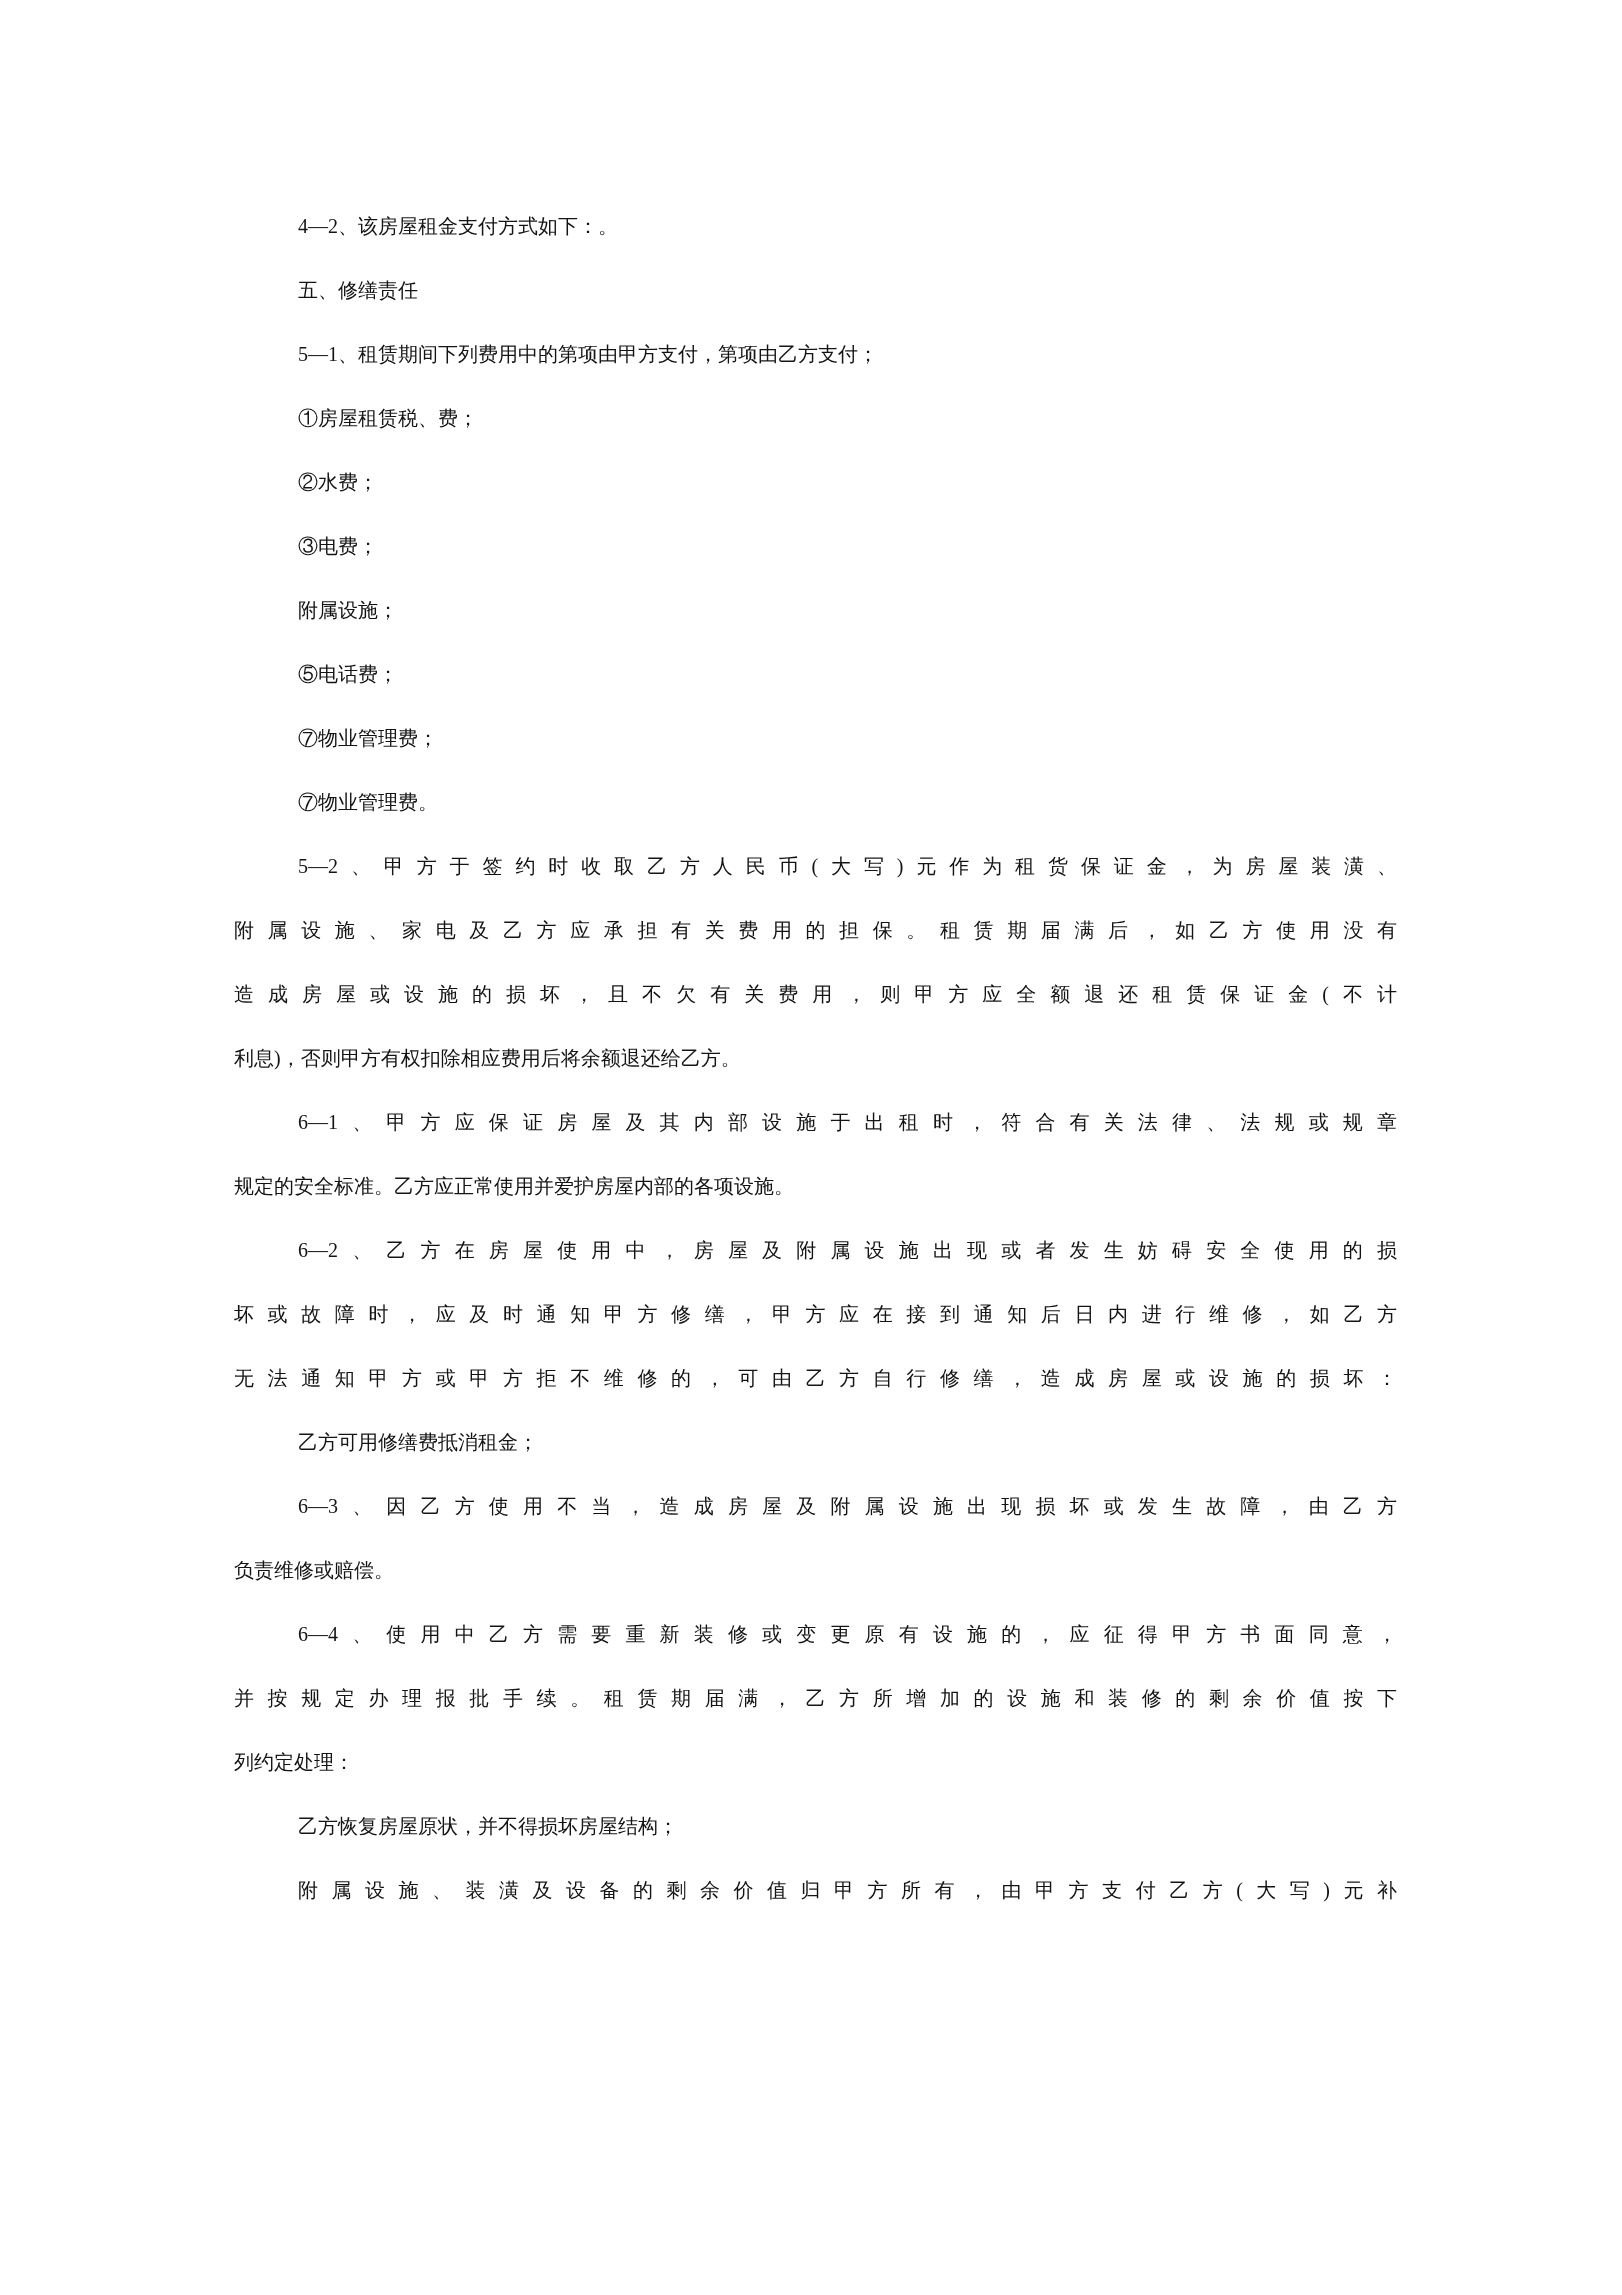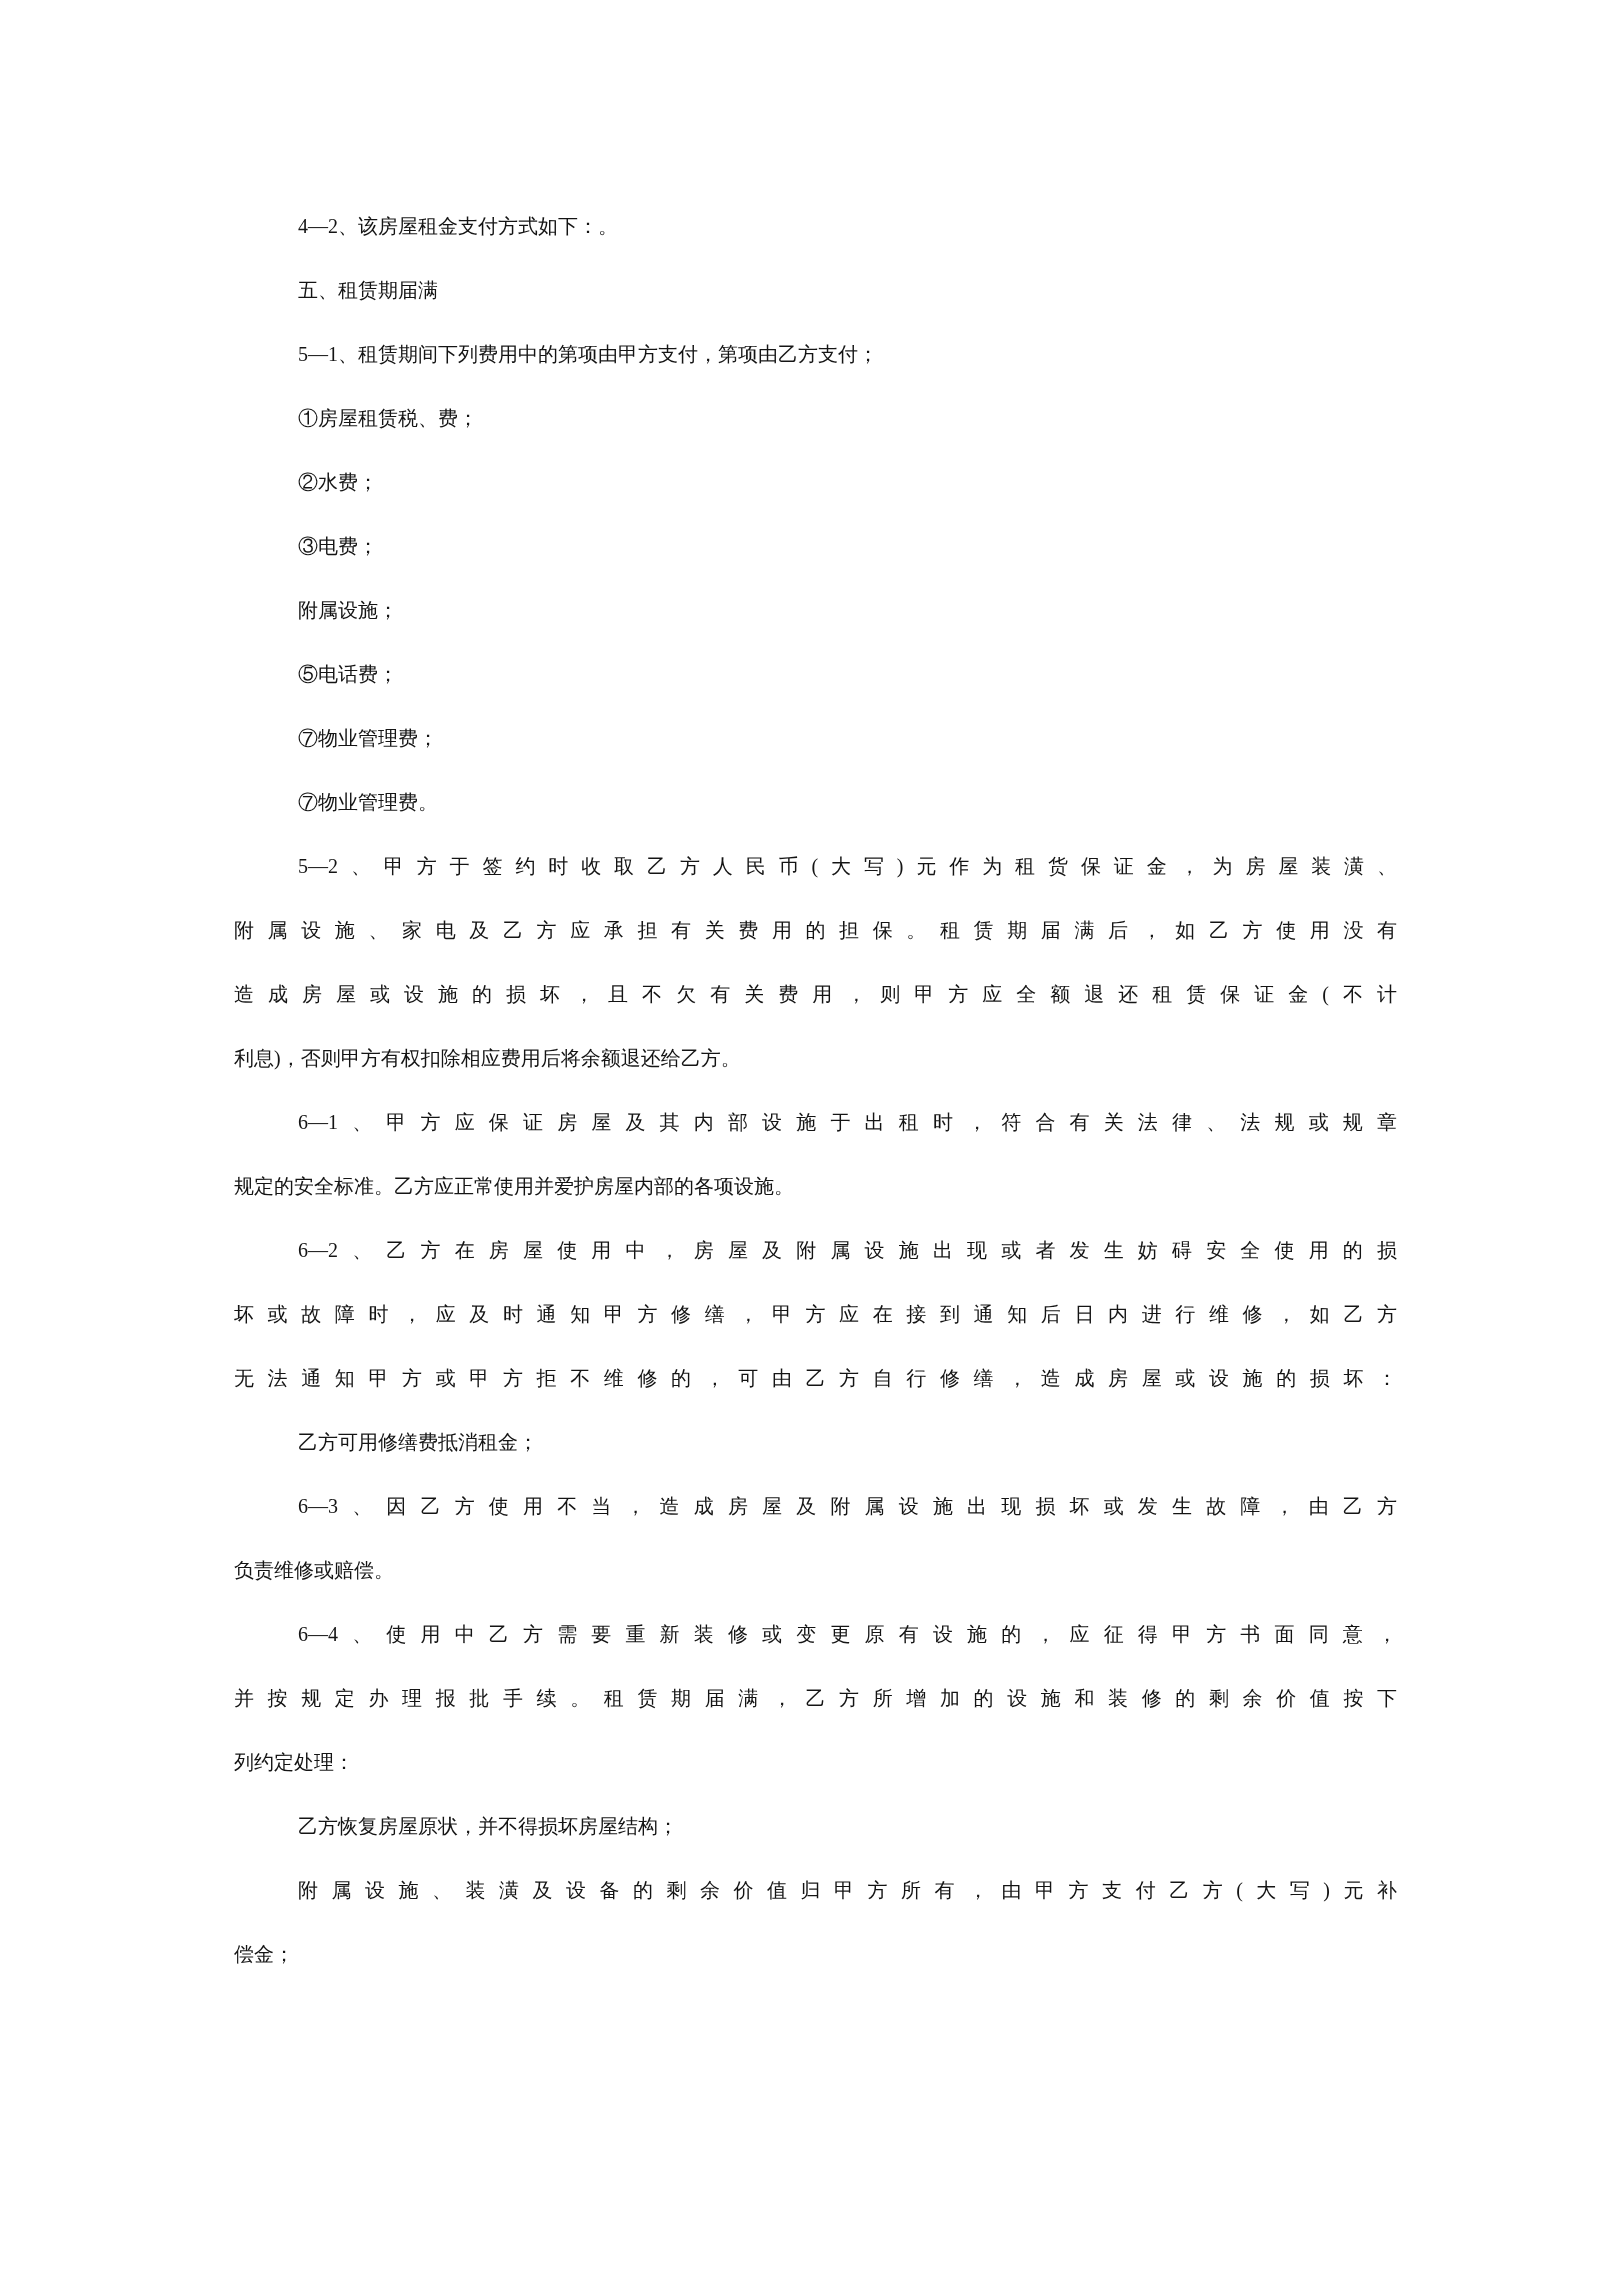--- a/index.html
+++ b/index.html
@@ -34,21 +34,21 @@
     text-align-last: justify;
     text-justify: inter-ideograph;
   }
 </style>
 </head>
 <body>
 
 <div class="page" style="background: rgb(255, 255, 255); color: rgb(20, 20, 20);">
   <div id="text-block">
       <div class="text-line indent">4—2、该房屋租金支付方式如下：。</div>
-      <div class="text-line indent">五、租赁期届满</div>
+      <div class="text-line indent">五、修缮责任</div>
       <div class="text-line indent">5—1、租赁期间下列费用中的第项由甲方支付，第项由乙方支付；</div>
       <div class="text-line indent">①房屋租赁税、费；</div>
       <div class="text-line indent">②水费；</div>
       <div class="text-line indent">③电费；</div>
       <div class="text-line indent">附属设施；</div>
       <div class="text-line indent">⑤电话费；</div>
       <div class="text-line indent">⑦物业管理费；</div>
       <div class="text-line indent">⑦物业管理费。</div>
       <div class="text-line indent justify">5—2、甲方于签约时收取乙方人民币(大写)元作为租货保证金，为房屋装潢、</div>
       <div class="text-line justify">附属设施、家电及乙方应承担有关费用的担保。租赁期届满后，如乙方使用没有</div>
@@ -60,16 +60,15 @@
       <div class="text-line justify">坏或故障时，应及时通知甲方修缮，甲方应在接到通知后日内进行维修，如乙方</div>
       <div class="text-line justify">无法通知甲方或甲方拒不维修的，可由乙方自行修缮，造成房屋或设施的损坏：</div>
       <div class="text-line indent">乙方可用修缮费抵消租金；</div>
       <div class="text-line indent justify">6—3、因乙方使用不当，造成房屋及附属设施出现损坏或发生故障，由乙方</div>
       <div class="text-line">负责维修或赔偿。</div>
       <div class="text-line indent justify">6—4、使用中乙方需要重新装修或变更原有设施的，应征得甲方书面同意，</div>
       <div class="text-line justify">并按规定办理报批手续。租赁期届满，乙方所增加的设施和装修的剩余价值按下</div>
       <div class="text-line">列约定处理：</div>
       <div class="text-line indent">乙方恢复房屋原状，并不得损坏房屋结构；</div>
       <div class="text-line indent justify">附属设施、装潢及设备的剩余价值归甲方所有，由甲方支付乙方(大写)元补</div>
-      <div class="text-line">偿金；</div>
     </div>
 </div>
 
 
 </body></html>

